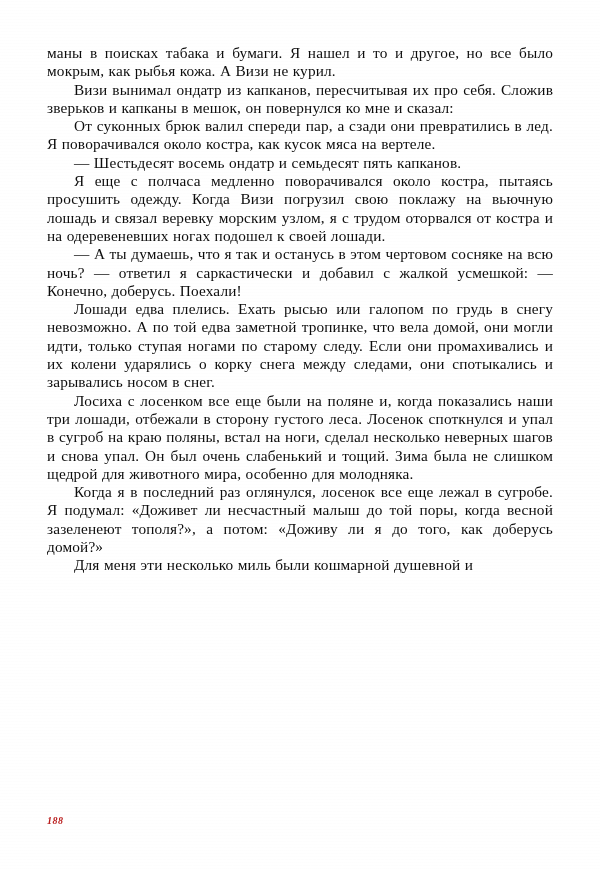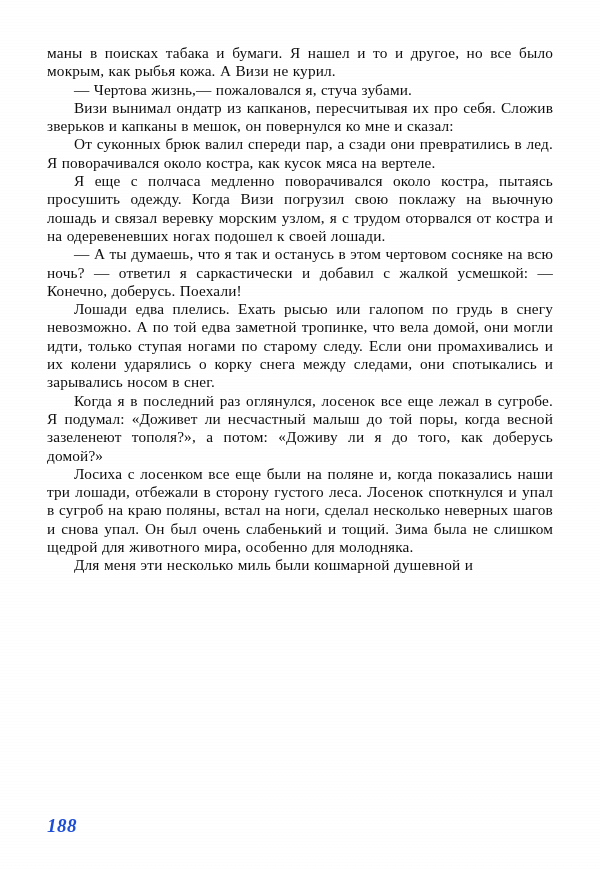--- a/index.html
+++ b/index.html
@@ -47,25 +47,25 @@
 
   .para.indent {
     text-indent: 27px;
   }
 
   
   .folio {
     position: absolute;
     left: 47px;
     top: 815px;
-    font-size: 19px;
+    font-size: 10px;
     font-weight: bold;
     font-style: italic;
     letter-spacing: 0.5px;
-    color: #1d4ed8;
+    color: #b91c1c;
   }
 
   
   .grain {
     position: absolute;
     inset: 0;
     pointer-events: none;
     background:
       repeating-linear-gradient(
         0deg,
@@ -78,28 +78,28 @@
   }
 </style>
 </head>
 <body>
 
 <div class="page">
 
   <div class="text-block">
 
     <p class="para cont">маны в поисках табака и бумаги. Я нашел и то и другое, но все было мокрым, как рыбья кожа. А Визи не курил.</p>
-    <p class="para indent">— Чертова жизнь,— пожаловался я, стуча зубами.</p>
     <p class="para indent">Визи вынимал ондатр из капканов, пересчитывая их про себя. Сложив зверьков и капканы в мешок, он повернулся ко мне и сказал:</p>
     <p class="para indent">От суконных брюк валил спереди пар, а сзади они превратились в лед. Я поворачивался около костра, как кусок мяса на вертеле.</p>
+    <p class="para indent">— Шестьдесят восемь ондатр и семьдесят пять капканов.</p>
     <p class="para indent">Я еще с полчаса медленно поворачивался около костра, пытаясь просушить одежду. Когда Визи погрузил свою поклажу на вьючную лошадь и связал веревку морским узлом, я с трудом оторвался от костра и на одеревеневших ногах подошел к своей лошади.</p>
     <p class="para indent">— А ты думаешь, что я так и останусь в этом чертовом сосняке на всю ночь? — ответил я саркастически и добавил с жалкой усмешкой: — Конечно, доберусь. Поехали!</p>
     <p class="para indent">Лошади едва плелись. Ехать рысью или галопом по грудь в снегу невозможно. А по той едва заметной тропинке, что вела домой, они могли идти, только ступая ногами по старому следу. Если они промахивались и их колени ударялись о корку снега между следами, они спотыкались и зарывались носом в снег.</p>
+    <p class="para indent">Лосиха с лосенком все еще были на поляне и, когда показались наши три лошади, отбежали в сторону густого леса. Лосенок споткнулся и упал в сугроб на краю поляны, встал на ноги, сделал несколько неверных шагов и снова упал. Он был очень слабенький и тощий. Зима была не слишком щедрой для животного мира, особенно для молодняка.</p>
     <p class="para indent">Когда я в последний раз оглянулся, лосенок все еще лежал в сугробе. Я подумал: «Доживет ли несчастный малыш до той поры, когда весной зазеленеют тополя?», а потом: «Доживу ли я до того, как доберусь домой?»</p>
-    <p class="para indent">Лосиха с лосенком все еще были на поляне и, когда показались наши три лошади, отбежали в сторону густого леса. Лосенок споткнулся и упал в сугроб на краю поляны, встал на ноги, сделал несколько неверных шагов и снова упал. Он был очень слабенький и тощий. Зима была не слишком щедрой для животного мира, особенно для молодняка.</p>
     <p class="para indent">Для меня эти несколько миль были кошмарной душевной и</p>
 
   </div>
 
   <div class="folio">188</div>
 
   <div class="grain"></div>
 
 </div>
 

